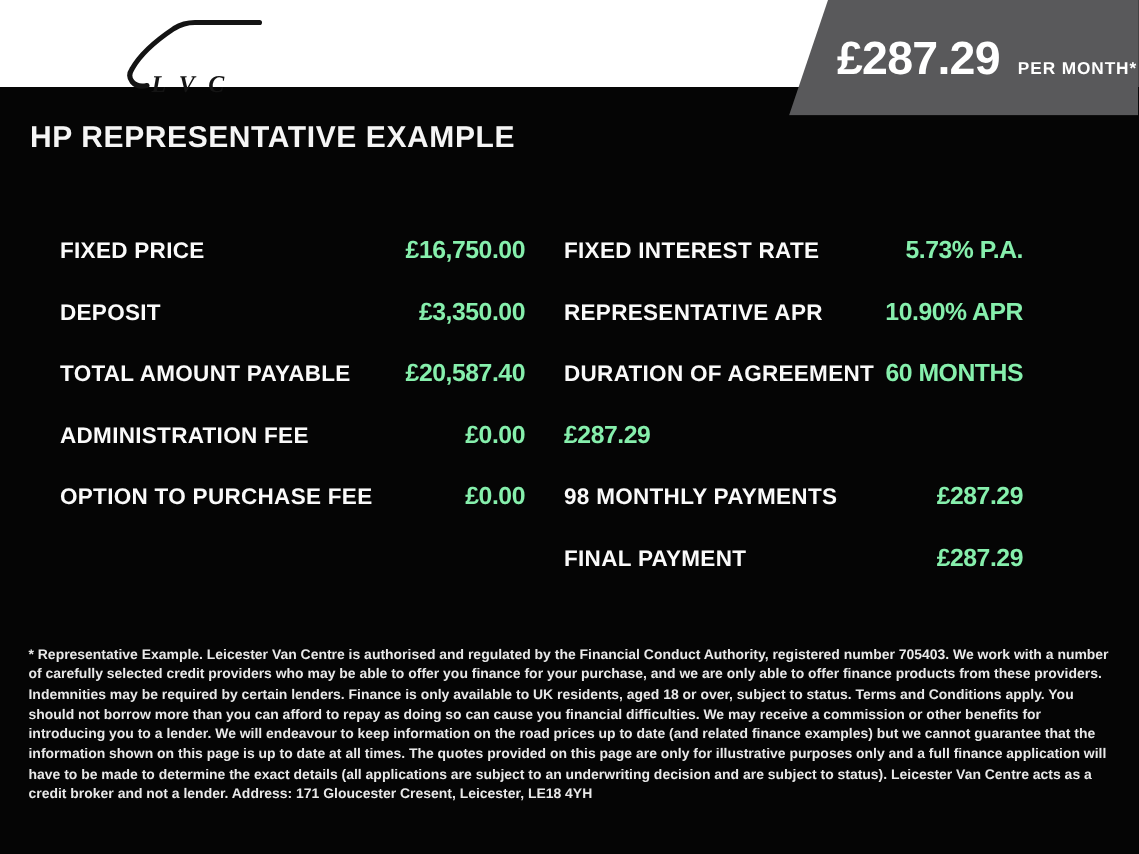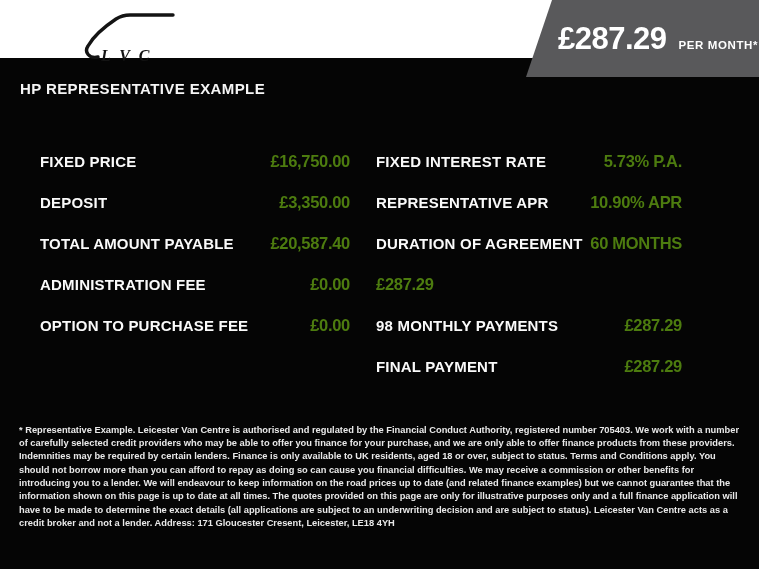--- a/index.html
+++ b/index.html
@@ -43,21 +43,21 @@
   .price-suffix {
     font-size: 11.5px;
     font-weight: 700;
     letter-spacing: 0.6px;
   }
   
   .content { color: #fafafa; }
   .page-title {
     margin: 0;
     padding: 22px 0 0 20px;
-    font-size: 15px;
+    font-size: 20px;
     line-height: 1.25;
     font-weight: 700;
     letter-spacing: 0.4px;
     color: #f5f5f5;
   }
   .finance-grid {
     display: flex;
     margin-top: 53px;
     padding-left: 40px;
   }
@@ -75,21 +75,21 @@
     font-size: 15px;
     font-weight: 700;
     letter-spacing: 0.2px;
     color: #fafafa;
     white-space: nowrap;
   }
   .finance-row .value {
     font-size: 16.5px;
     font-weight: 700;
     letter-spacing: -0.3px;
-    color: #4d7c0f;
+    color: #86efac;
     white-space: nowrap;
   }
   
   .disclaimer {
     margin-top: 26px;
     padding: 0 19px;
     font-size: 9.3px;
     line-height: 13.3px;
     font-weight: 700;
     color: #e9e9e9;

